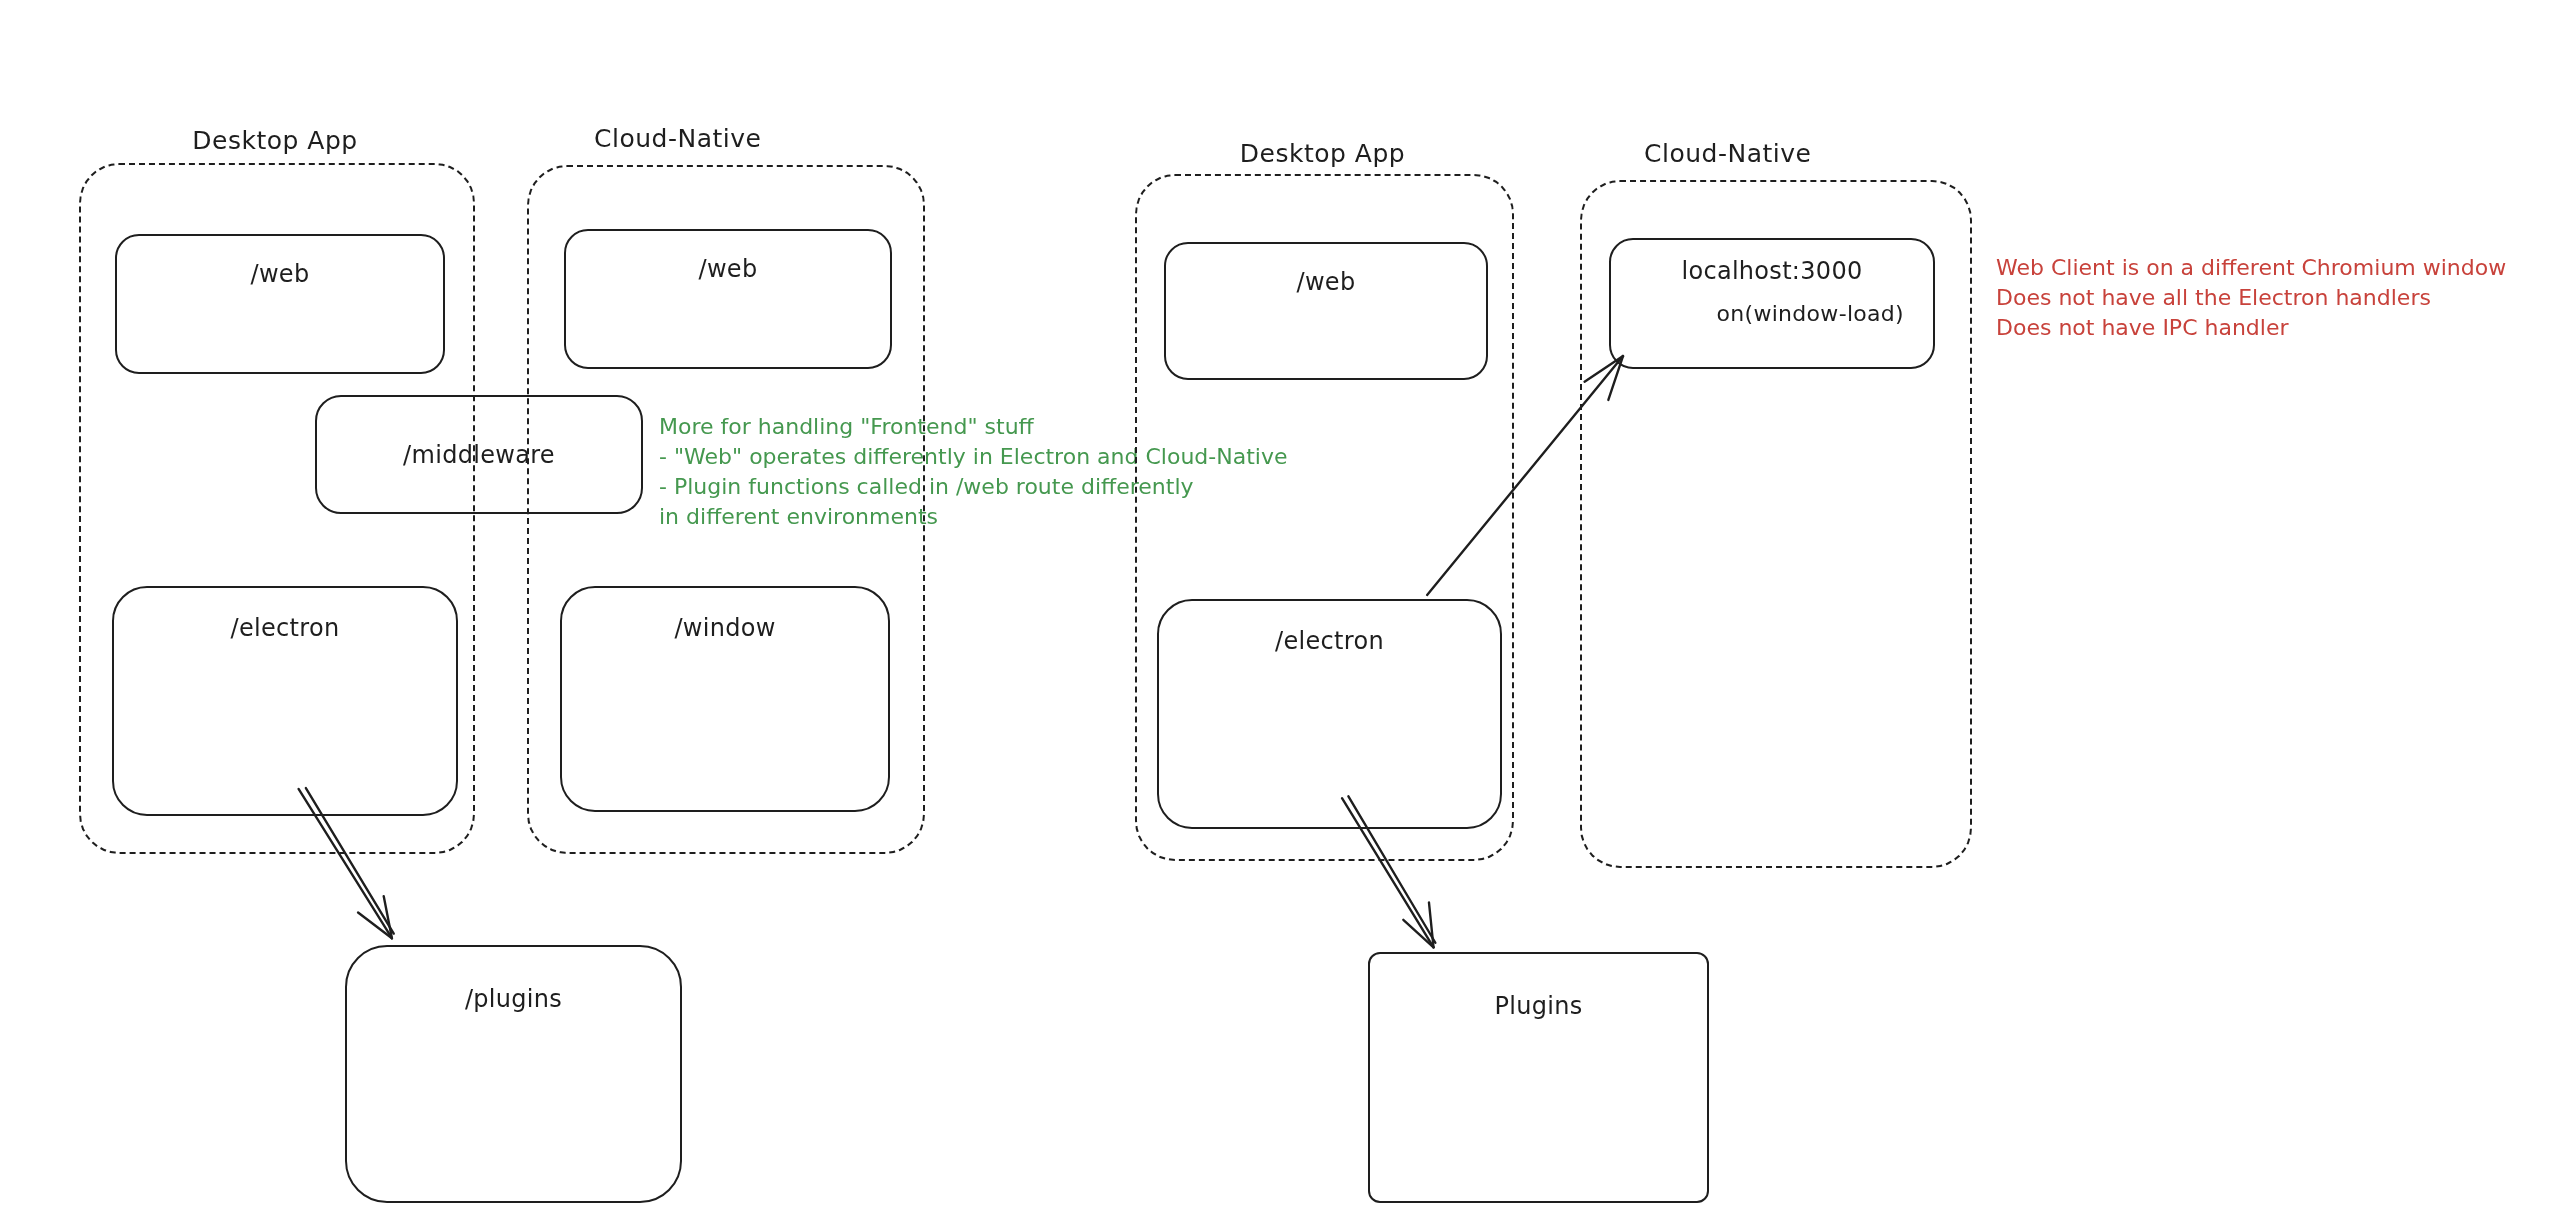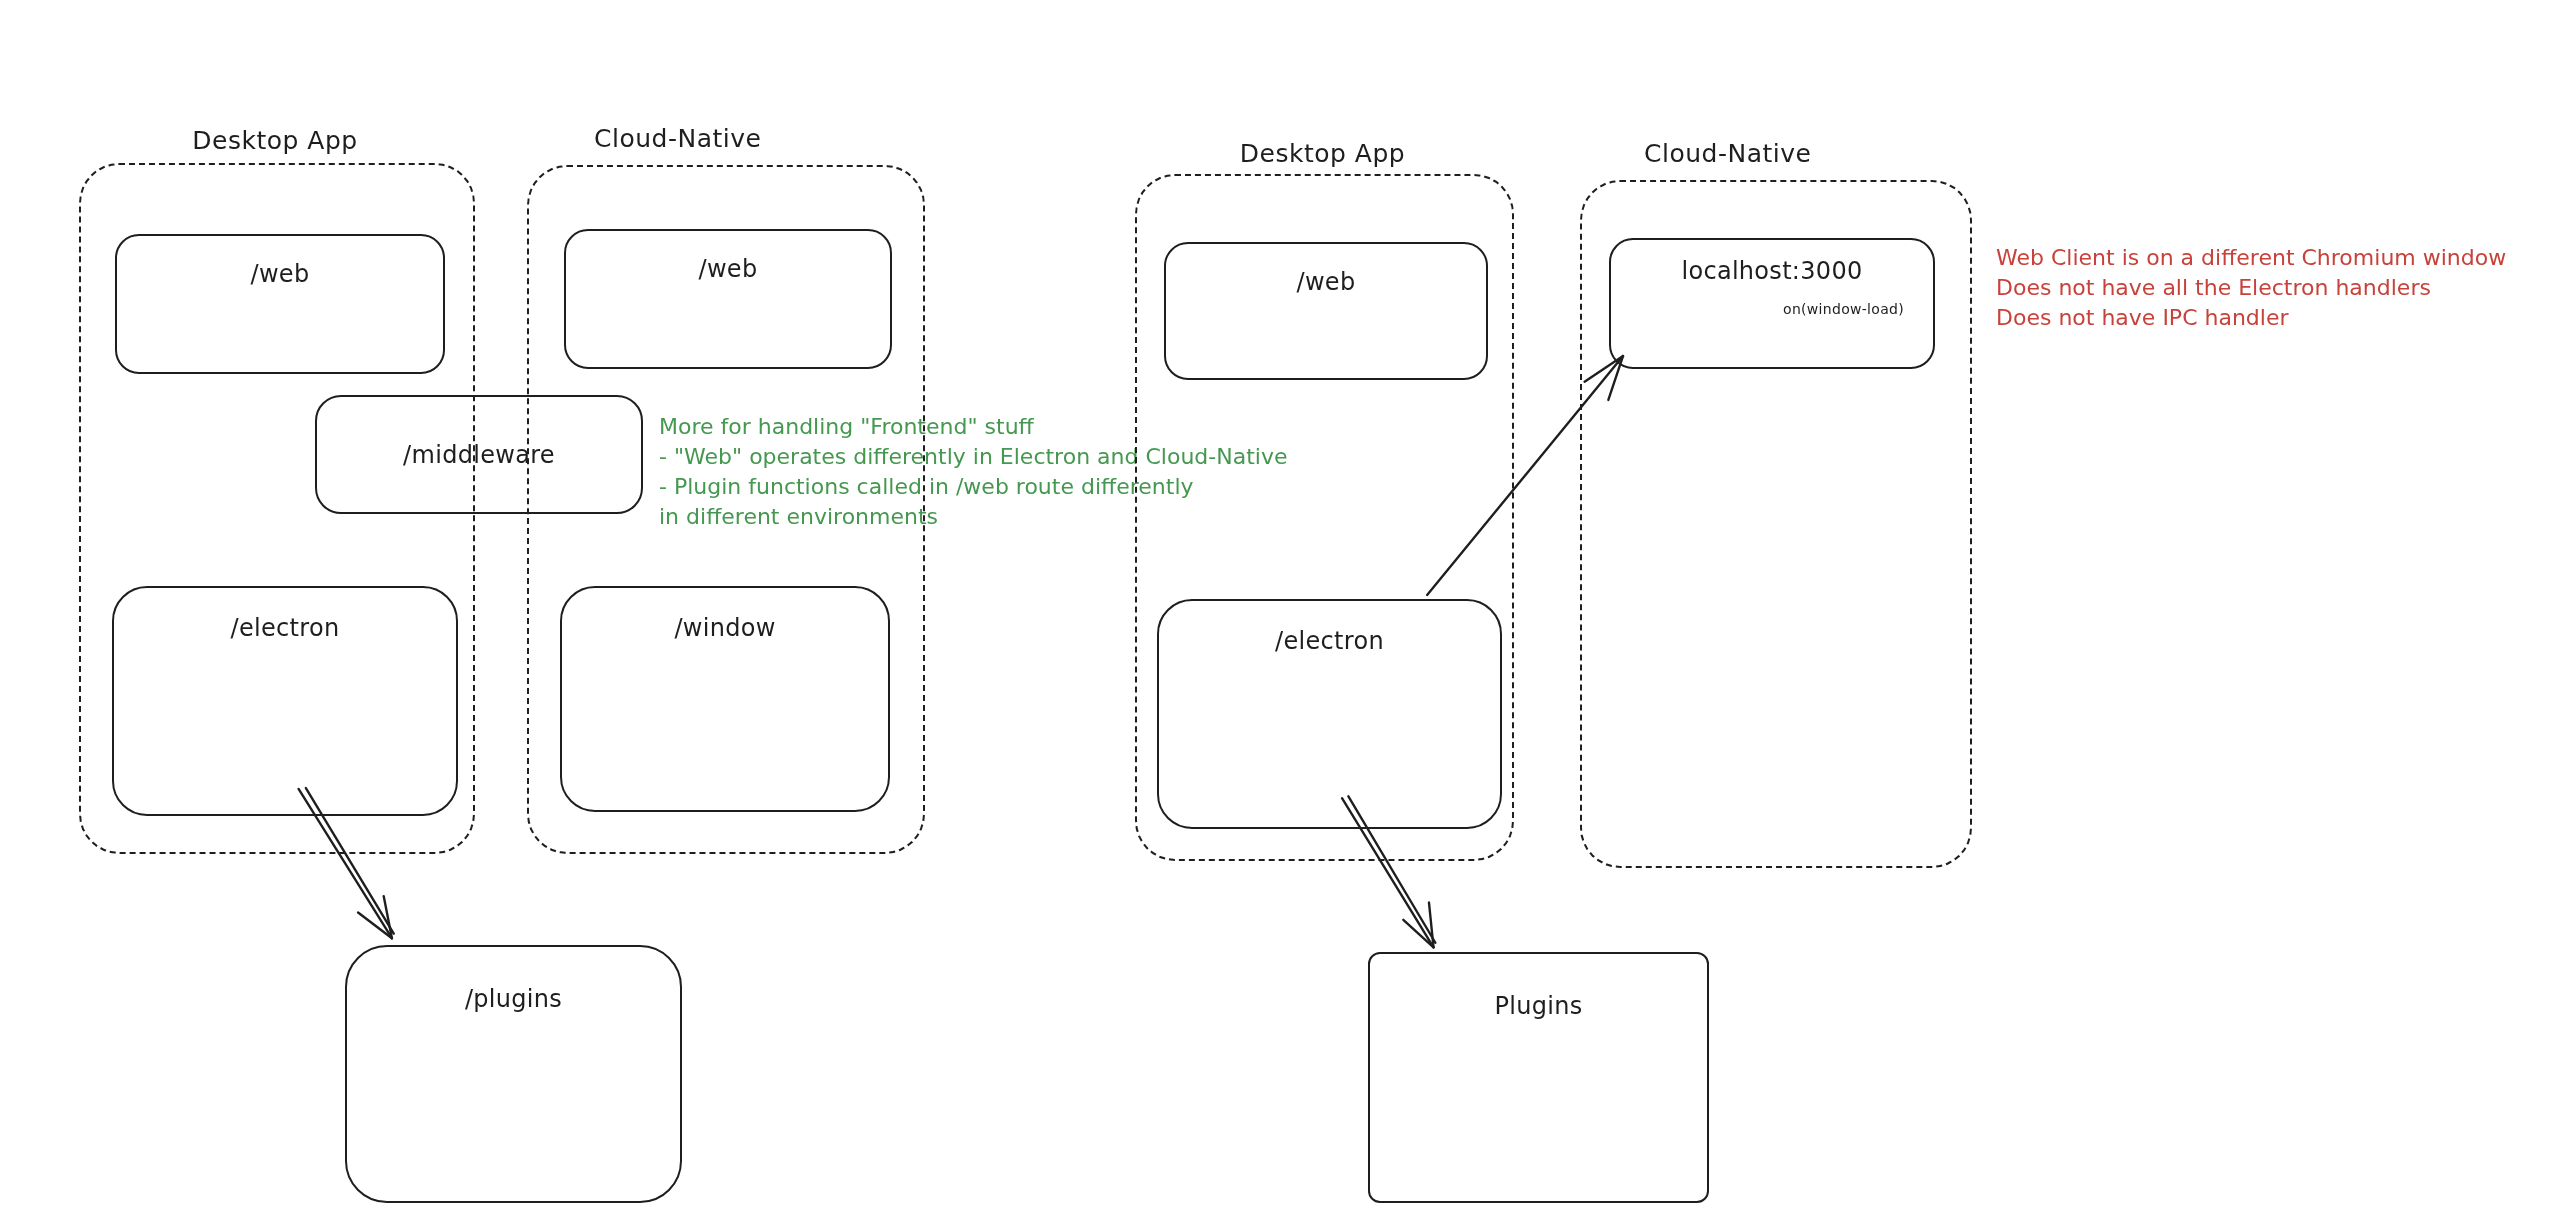--- a/index.html
+++ b/index.html
@@ -85,33 +85,33 @@
 
   <div class="cont" style="left:1135px;top:174px;width:375px;height:683px;"></div>
   <div class="cont" style="left:1580px;top:180px;width:388px;height:684px;"></div>
 
   <div class="box" style="left:1164px;top:242px;width:320px;height:110px;border-radius:24px;padding-top:24px;">
     <span class="lbl">/web</span>
   </div>
 
   <div class="box" style="left:1609px;top:238px;width:322px;height:110px;border-radius:24px;padding-top:16.5px;">
     <span class="lbl">localhost:3000</span>
-    <span class="lbl red-text" style="align-self:flex-end;margin-right:29px;margin-top:16.5px;font-size:14px;">on(window-load)</span>
+    <span class="lbl red-text" style="align-self:flex-end;margin-right:29px;margin-top:16.5px;font-size:22px;">on(window-load)</span>
   </div>
 
 
   <div class="box" style="left:1157px;top:599px;width:341px;height:200px;border-radius:35px;padding-top:26px;">
     <span class="lbl">/electron</span>
   </div>
 
   <div class="box" style="left:1368px;top:952px;width:337px;height:209px;border-radius:12px;padding-top:38px;">
     <span class="lbl">Plugins</span>
   </div>
 
-  <div class="note red" style="left:1996px;top:243px;">
+  <div class="note red" style="left:1996px;top:253px;">
     <div>Web Client is on a different Chromium window</div>
     <div>Does not have all the Electron handlers</div>
     <div>Does not have IPC handler</div>
   </div>
 
   <svg class="arrow-layer" width="2576" height="1232" viewBox="0 0 2814 1346">
     <g>
       <path d="M326,862 L428,1025"></path>
       <path d="M334,861 L430,1020"></path>
       <path d="M428,1025 L391,997"></path>

